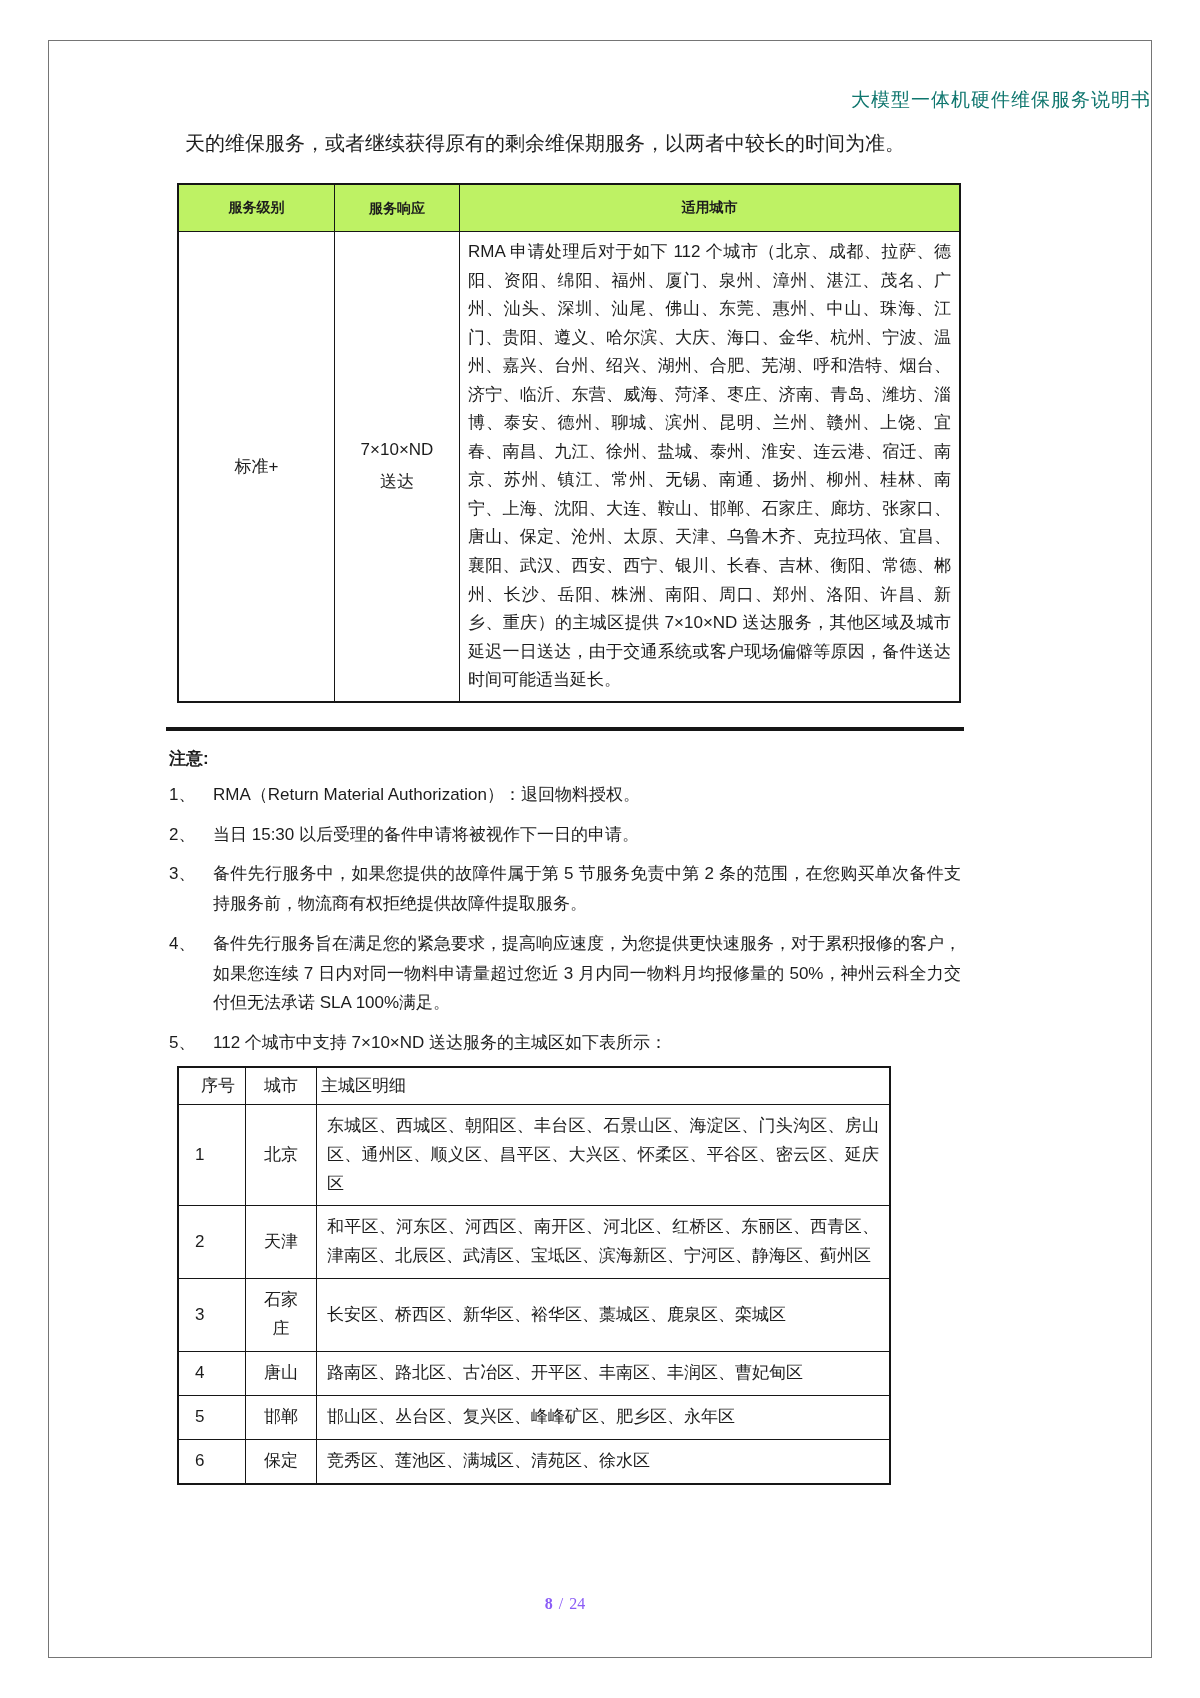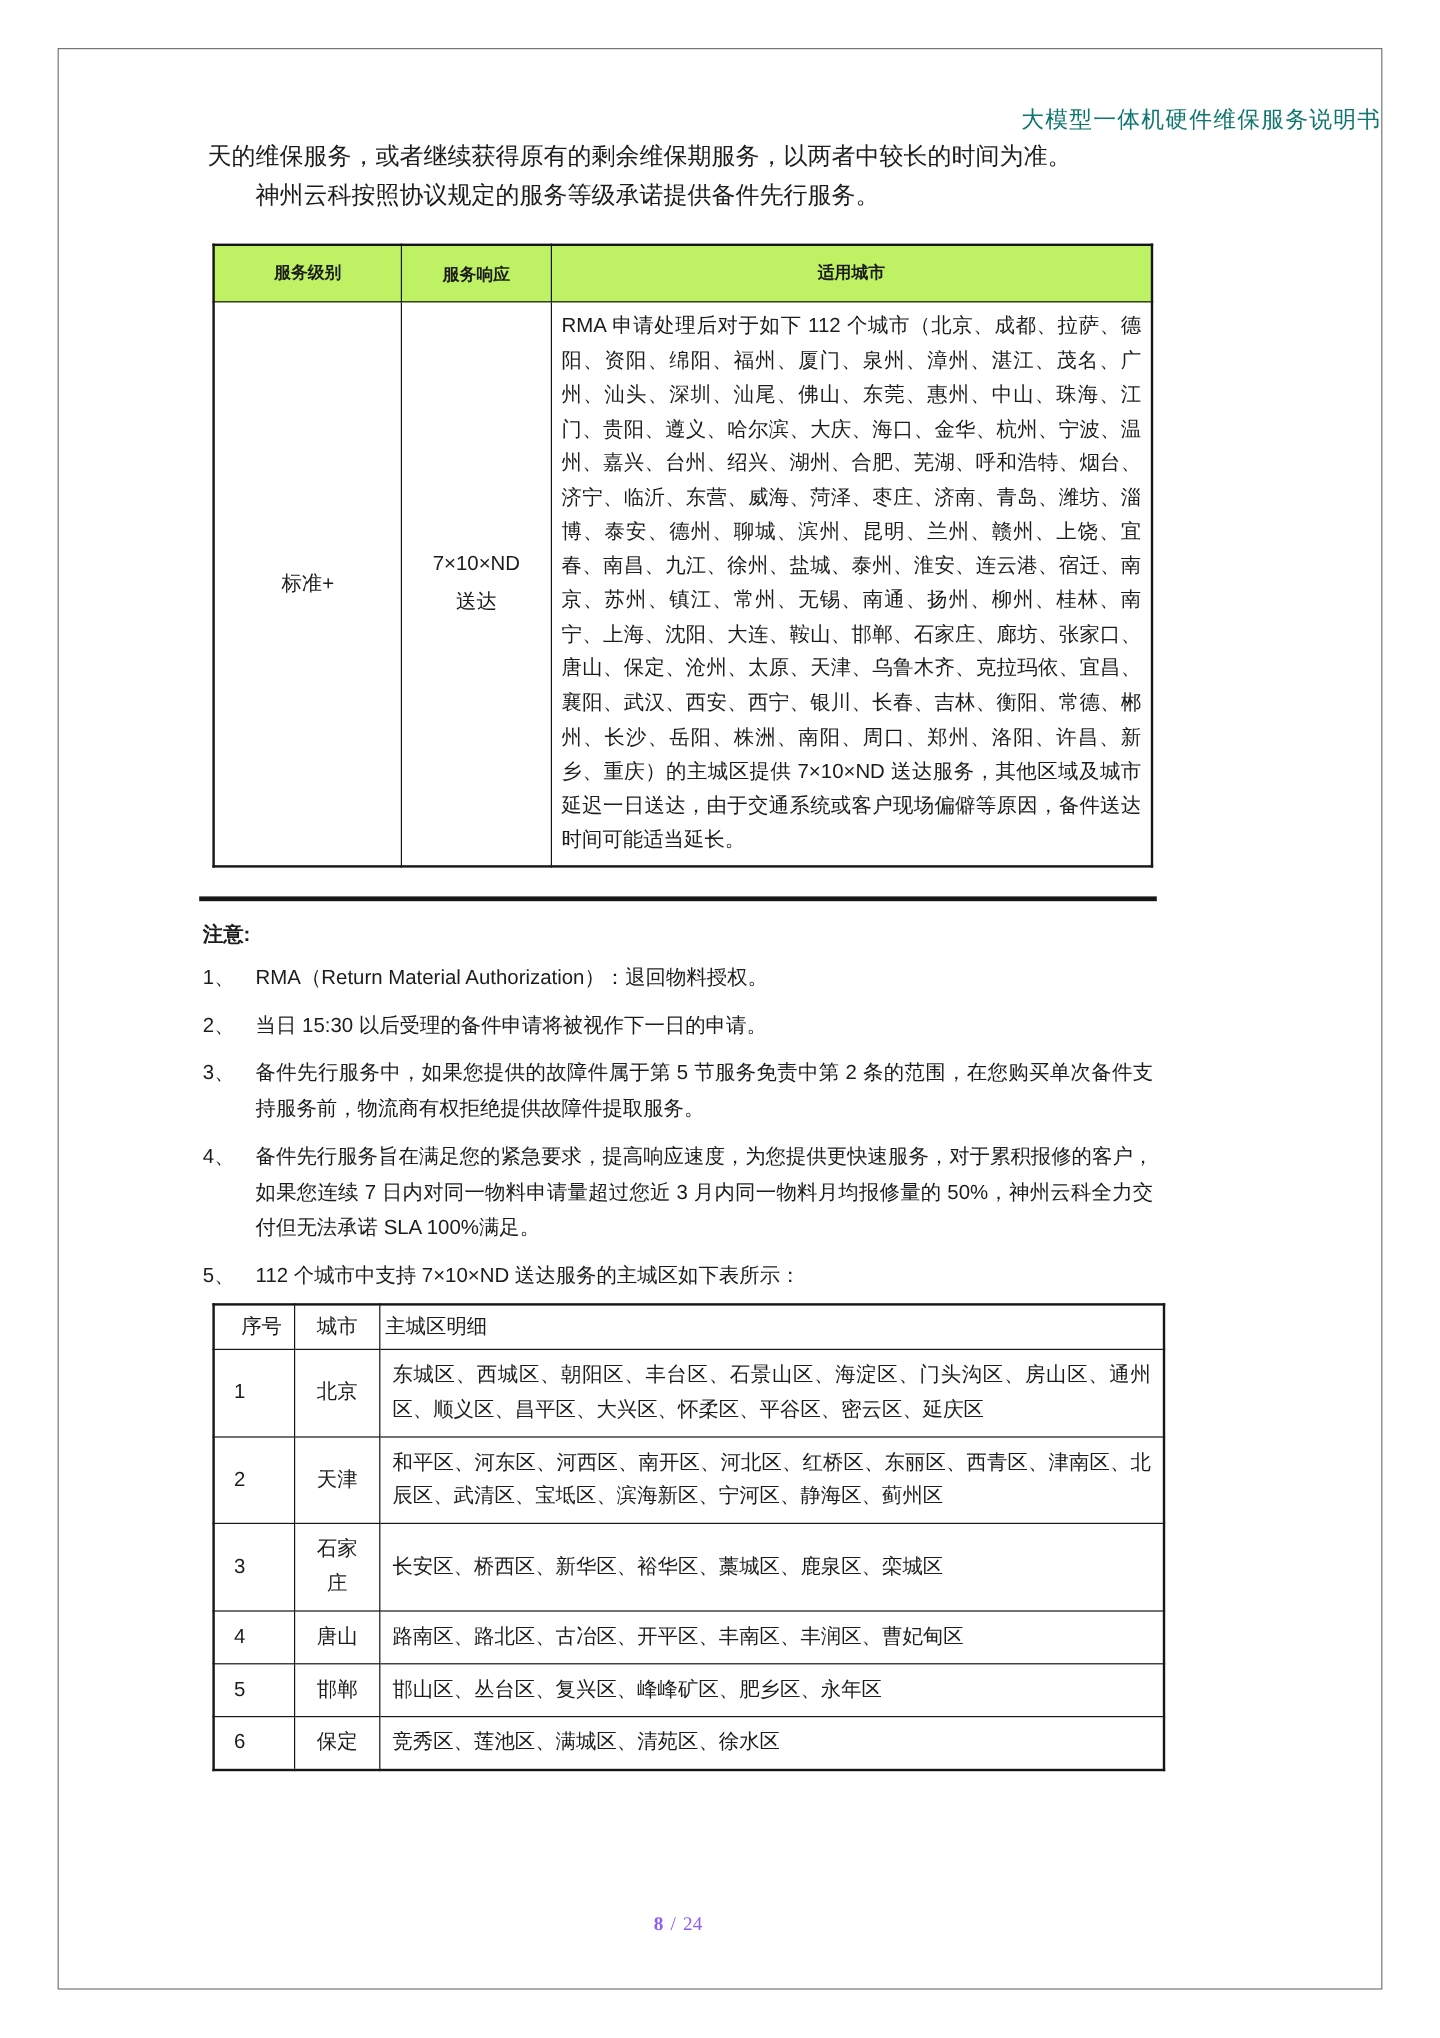--- a/index.html
+++ b/index.html
@@ -13,21 +13,21 @@
     border:1px solid #757575; overflow:hidden;
   }
   .content { margin-left:120px; width:792px; }
 
   .doc-header {
     margin-top:46px; text-align:right;
     font-family:"Liberation Serif","DejaVu Serif",serif;
     font-size:19px; color:#0f766e; letter-spacing:1px;
   }
 
-  p.body-par { margin:4px; font-size:20px; line-height:1.4; }
+  p.body-par { margin:16px; font-size:20px; line-height:1.4; }
   .par-1 { margin-top:46px; }
   .par-2 { margin-top:36px; text-indent:2em; }
 
   .section-heading { margin-top:40px; font-size:20px; font-weight:bold; }
 
   table { border-collapse:collapse; table-layout:fixed; }
 
   .t1 { margin-top:26px; margin-left:8px; width:784px; border:2px solid #161616; font-size:17px; }
   .t1 th {
     background:#bef264; border:1px solid #161616; height:46px;
@@ -38,21 +38,21 @@
   .t1 .c2 { width:116px; text-align:center; line-height:1.9; }
   .t1 .c3 { padding:6px 8px; line-height:1.68; text-align:justify; }
 
   .rule { margin-top:24px; margin-left:-3px; width:798px; height:4px; background:#161616; }
 
   .note-title { margin-top:16px; font-size:17px; font-weight:bold; }
   .note-item { display:flex; margin-top:10px; font-size:17px; line-height:1.75; }
   .note-item .num { flex:0 0 44px; }
   .note-item .txt { flex:1; text-align:justify; }
 
-  .t2 { margin-top:8px; margin-left:8px; width:794px; border:2px solid #161616; font-size:17px; }
+  .t2 { margin-top:8px; margin-left:8px; width:714px; border:2px solid #161616; font-size:17px; }
   .t2 th { border:1px solid #161616; height:36px; font-weight:normal; text-align:center; padding:0 4px; }
   .t2 td { border:1px solid #161616; padding:7px 10px; line-height:1.7; vertical-align:middle; }
   .t2 .no   { width:46px; padding-left:16px; }
   .t2 .city { width:50px; text-align:center; padding-left:10px; padding-right:10px; }
   .t2 .dist { text-align:justify; }
 
   .footer {
     position:absolute; bottom:44px; left:120px; width:792px; text-align:center;
     font-family:"Liberation Serif","DejaVu Serif",serif; font-size:16px; color:#8b5cf6;
   }
@@ -66,21 +66,20 @@
   <div class="frame">
 
     <div class="doc-header">
       <span>大模型一体机硬件维保服务说明书</span>
     </div>
 
     <div class="content">
 
       <p class="body-par par-1">天的维保服务，或者继续获得原有的剩余维保期服务，以两者中较长的时间为准。</p>
 
-      <p class="body-par par-2">神州云科按照协议规定的服务等级承诺提供备件先行服务。</p>
 
 
       <table class="t1">
         <thead>
           <tr>
             <th class="c1">服务级别</th>
             <th class="c2">服务响应</th>
             <th class="c3h">适用城市</th>
           </tr>
         </thead>

